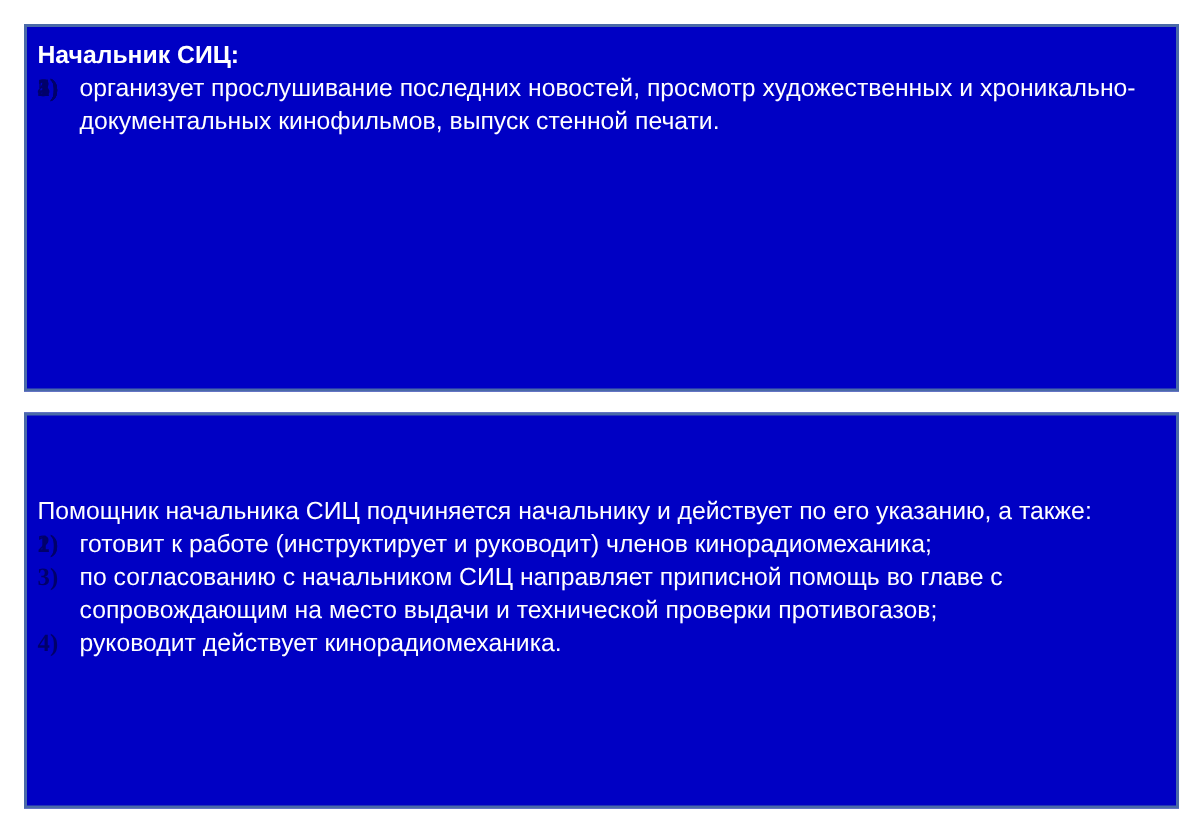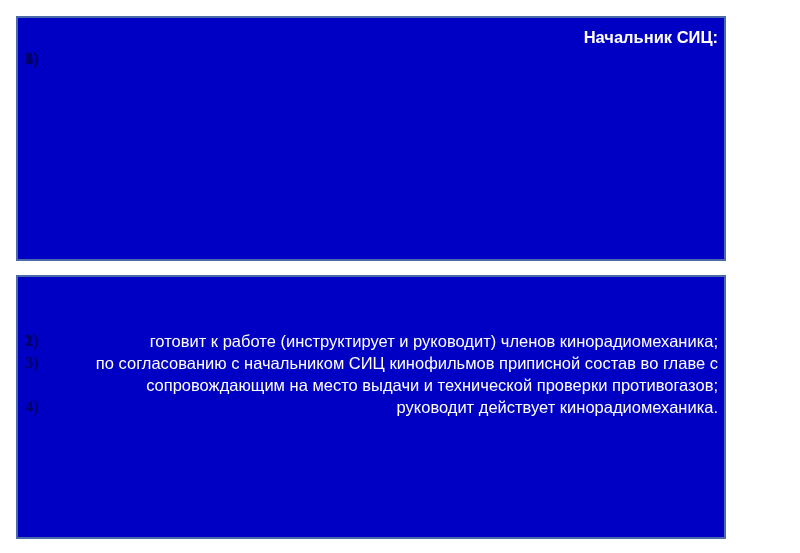--- a/index.html
+++ b/index.html
@@ -2,28 +2,27 @@
 <html><head>
   <meta charset="utf-8">
   <style>
     html, body { margin: 0; padding: 0; }
     body {
       width: 800px; height: 553px; background: #ffffff;
       position: relative; overflow: hidden;
       font-family: "Liberation Sans", sans-serif;
     }
     .box {
-      position: absolute; left: 16px; width: 710px;
+      position: absolute; left: 16px; width: 770px;
       background: #0000c4;
       border: 2px solid #4a6aa8;
       box-sizing: border-box;
       color: #ffffff;
       font-size: 16.5px;
       line-height: 22px;
-      text-align: right;
     }
     #box1 { top: 16px; height: 245px; padding: 8px 6px 0 7px; }
     #box2 { top: 275px; height: 264px; padding: 53px 6px 0 7px; }
     .heading { font-weight: bold; }
     .intro { }
     ol { list-style: none; margin: 0; padding: 0; }
     li { position: relative; padding-left: 28px; }
     .num {
       position: absolute; left: 0; top: 0;
       color: #00006a; font-family: "Liberation Serif", serif; font-weight: bold;
@@ -32,24 +31,25 @@
 </head>
 <body>
 
 <div class="box" id="box1">
   <div class="heading">Начальник СИЦ:</div>
   <ol>
     <li><span class="num">1)</span></li>
     <li><span class="num">2)</span></li>
     <li><span class="num">3)</span></li>
     <li><span class="num">4)</span></li>
-    <li><span class="num">5)</span></li>
+    <li><span class="num">5)</span><span>организует прослушивание последних новостей, просмотр художественных и хроникально-документальных кинофильмов, выпуск стенной печати.</span></li>
   </ol>
 </div>
 
 <div class="box" id="box2">
+  <div class="intro">Помощник начальника СИЦ подчиняется начальнику и действует по его указанию, а также:</div>
   <ol>
     <li><span class="num">1)</span></li>
     <li><span class="num">2)</span><span>готовит к работе (инструктирует и руководит) членов кинорадиомеханика;</span></li>
-    <li><span class="num">3)</span><span>по согласованию с начальником СИЦ кинофильмов приписной состав во главе с сопровождающим на место выдачи и технической проверки противогазов;</span></li>
+    <li><span class="num">3)</span><span>по согласованию с начальником СИЦ направляет приписной помощь во главе с сопровождающим на место выдачи и технической проверки противогазов;</span></li>
     <li><span class="num">4)</span><span>руководит действует кинорадиомеханика.</span></li>
   </ol>
 </div>
 
 </body></html>

